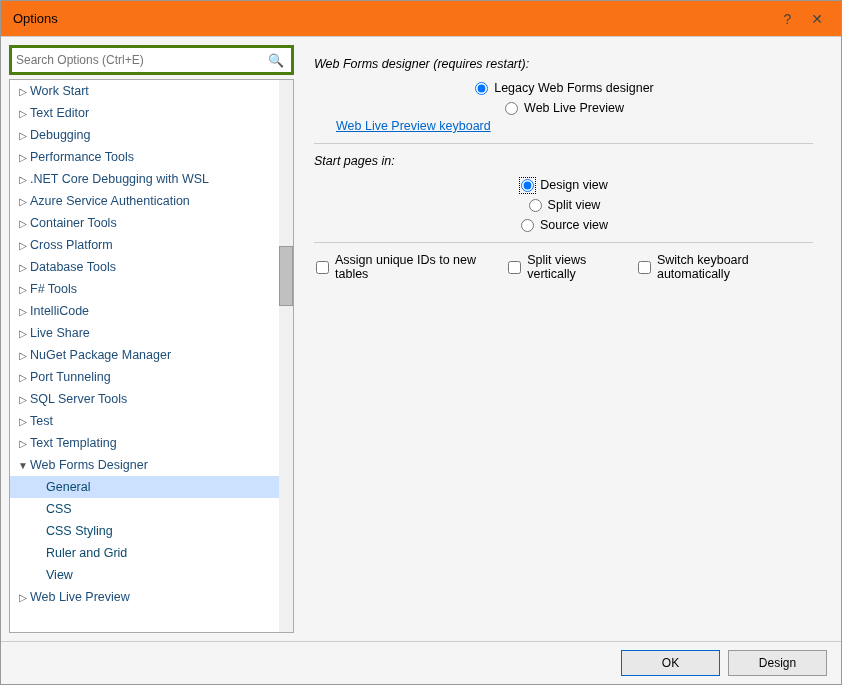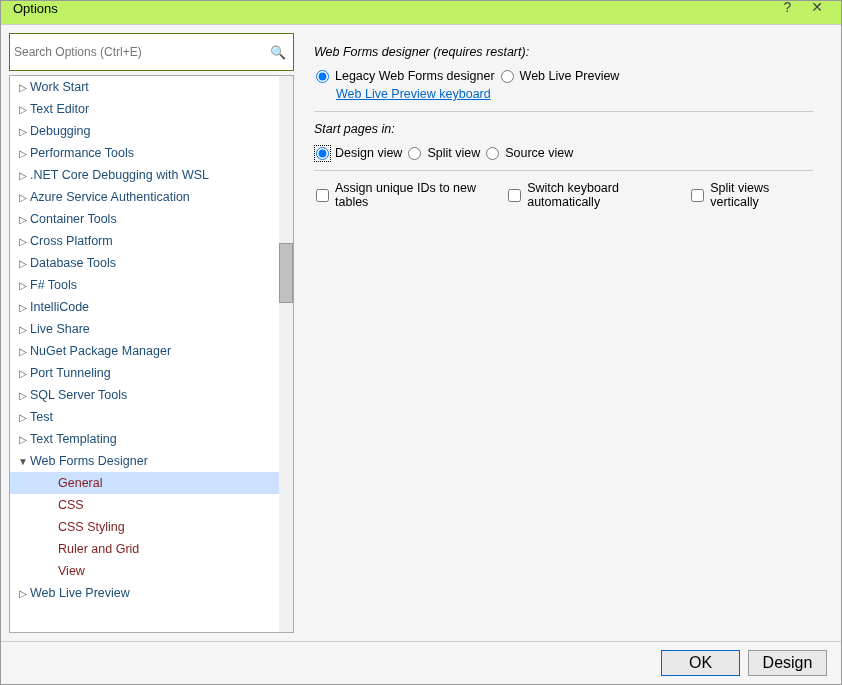--- a/index.html
+++ b/index.html
@@ -16,27 +16,27 @@
     .dialog {
       width: 842px;
       height: 685px;
       background: #f5f5f5;
       border: 1px solid #999;
       display: flex;
       flex-direction: column;
       box-shadow: 2px 2px 8px rgba(0,0,0,0.3);
     }
     .title-bar {
-      background: #bef264;
+      background: #f97316;
       border-bottom: 1px solid #ccc;
       display: flex;
-      align-items: flex-end;
+      align-items: center;
       justify-content: space-between;
       padding: 8px 12px 8px 12px;
-      height: 24px;
+      height: 36px;
     }
     .title-bar-left {
       font-size: 13px;
       font-weight: normal;
       color: #000;
     }
     .title-bar-right {
       display: flex;
       gap: 8px;
       align-items: center;
@@ -61,24 +61,24 @@
 
     .left-panel {
       width: 285px;
       display: flex;
       flex-direction: column;
       flex-shrink: 0;
     }
 
     .search-box-container {
       display: flex;
-      border: 1px solid #4d7c0f;
+      border: 3px solid #4d7c0f;
       background: white;
       margin-bottom: 4px;
-      height: 38px;
+      height: 30px;
     }
     .search-box {
       flex: 1;
       border: none;
       outline: none;
       background: transparent;
       font-size: 12px;
       padding: 2px 4px;
       color: #666;
     }
@@ -136,41 +136,41 @@
       color: #555;
       flex-shrink: 0;
       display: inline-block;
       text-align: center;
     }
     .tree-item .item-label {
       flex: 1;
     }
 
     .sub-item {
-      padding-left: 34px;
-      color: #7f1d1d;
+      padding-left: 22px;
+      color: #0c4a6e;
     }
 
     .right-panel {
       flex: 1;
       padding: 12px 20px;
       background: #f5f5f5;
       overflow-y: auto;
     }
 
     .section-title {
       font-size: 12.5px;
       color: #000;
       margin-bottom: 10px;
       font-style: italic;
     }
 
     .radio-group {
       display: flex;
-      flex-direction: row;
+      flex-direction: column;
       gap: 6px;
       margin-bottom: 4px;
       padding-left: 2px;
       align-items: center;
     }
 
     .radio-row {
       display: flex;
       align-items: center;
       gap: 6px;
@@ -223,23 +223,23 @@
       display: flex;
       justify-content: flex-end;
       align-items: center;
       padding: 8px 14px;
       gap: 8px;
       border-top: 1px solid #ccc;
       background: #f5f5f5;
     }
 
     .footer-btn {
-      width: 79px;
+      width: 99px;
       height: 26px;
-      font-size: 16px;
+      font-size: 12px;
       cursor: pointer;
       border: 1px solid #999;
       background: #e8e8e8;
     }
     .footer-btn.ok-btn {
       background: #e8e8e8;
       border: 1px solid #0066cc;
     }
 
     .design-view-radio {
@@ -407,25 +407,25 @@
 
       <hr class="divider">
 
       <div class="checkbox-group">
         <label class="checkbox-row">
           <input type="checkbox" style="">
           <span>Assign unique IDs to new tables</span>
         </label>
         <label class="checkbox-row">
           <input type="checkbox" style="">
-          <span>Switch keyboard automatically</span>
+          <span>Split views vertically</span>
         </label>
         <label class="checkbox-row">
           <input type="checkbox" style="">
-          <span>Split views vertically</span>
+          <span>Switch keyboard automatically</span>
         </label>
       </div>
     </div>
   </div>
 
   <div class="footer">
     <button class="footer-btn ok-btn">OK</button>
     <button class="footer-btn">Design</button>
   </div>
 </div>

